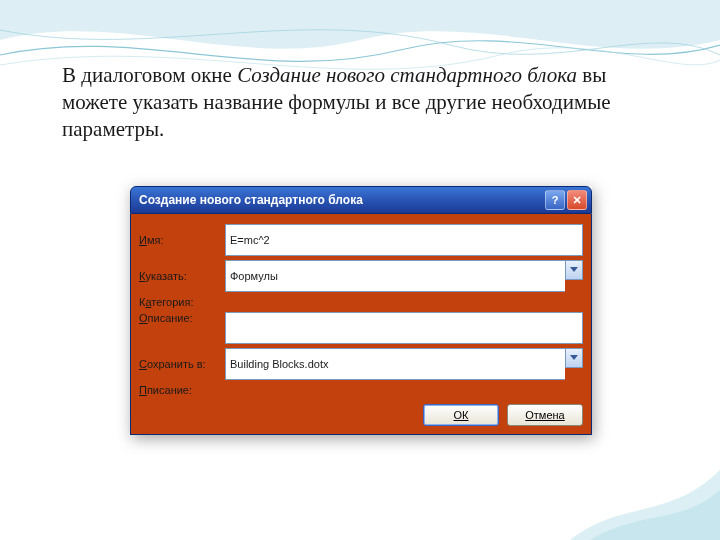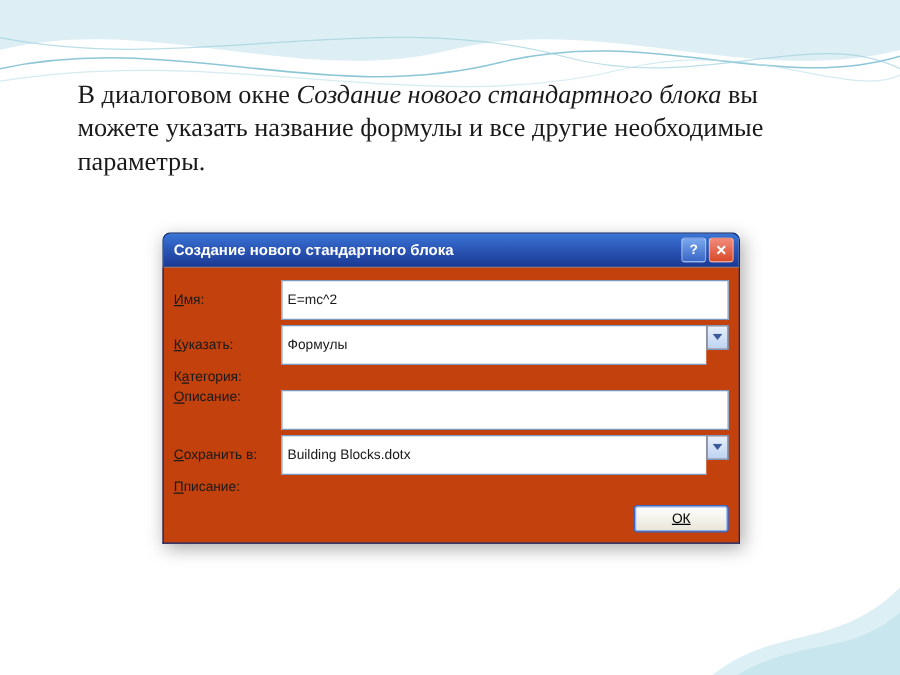--- a/index.html
+++ b/index.html
@@ -154,16 +154,19 @@
     </div>
 
     <div class="row">
       <div class="lbl"><u>П</u><span>писание:</span></div>
     </div>
 
     <div class="btn-row">
       <div class="btn btn-primary">
           <span>ОК</span>
         </div>
+      <div class="btn">
+          <span>Отмена</span>
+        </div>
     </div>
 
   </div>
 </div>
 
 </body></html>

